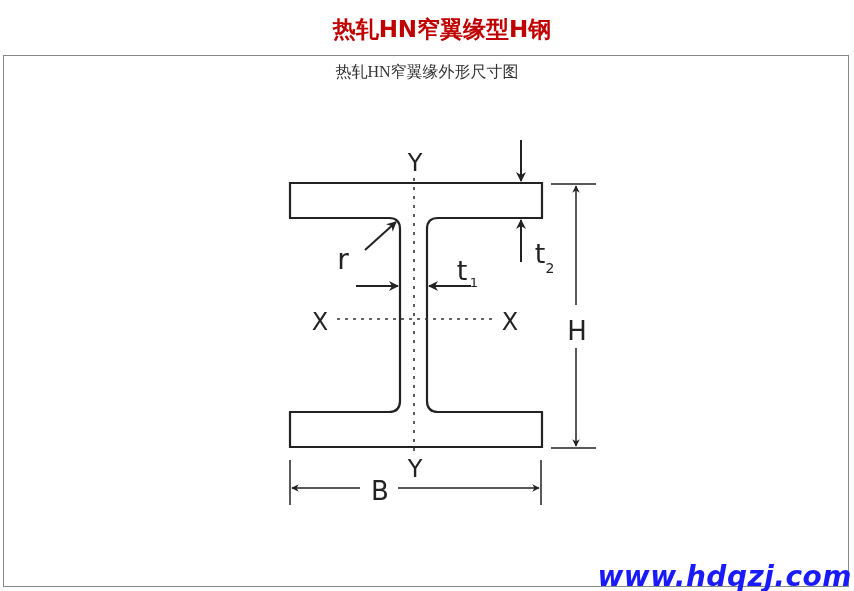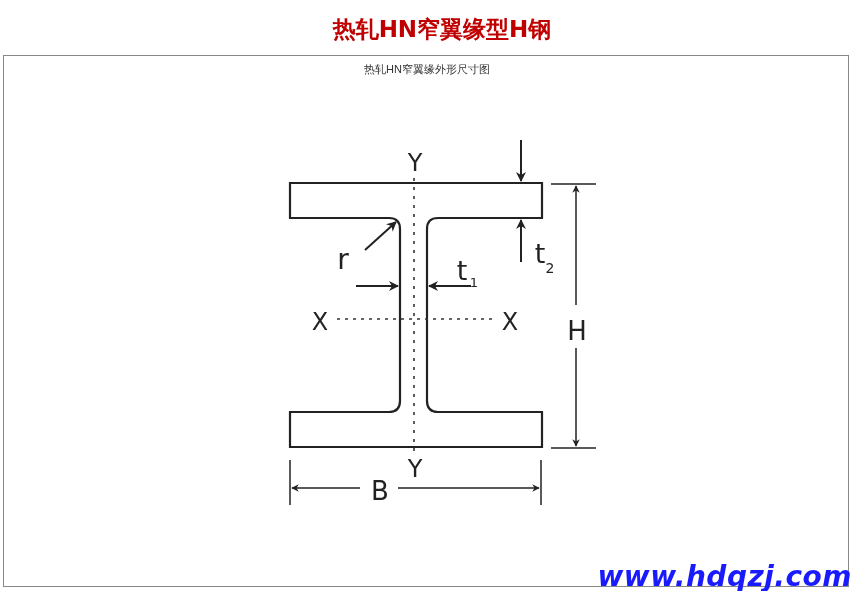--- a/index.html
+++ b/index.html
@@ -9,21 +9,21 @@
     color: #c00000; font-weight: bold; font-size: 23px; letter-spacing: 0px;
     font-family: "DejaVu Sans", sans-serif;
     margin-left: 15px;
   }
   .frame {
     position: absolute; left: 3px; top: 55px; width: 846px; height: 532px;
     border: 1px solid #888888; box-sizing: border-box; background: #ffffff;
   }
   .figure-caption {
     position: absolute; left: 0; top: 62px; width: 854px; text-align: center;
-    font-size: 11px; color: #333333; font-family: Liberation Sans, sans-serif;
+    font-size: 16px; color: #333333; font-family: Liberation Serif, serif;
   }
   .diagram { position: absolute; left: 0; top: 0; width: 854px; height: 591px; }
   .diagram text { font-family: "DejaVu Sans", sans-serif; fill: #222222; }
   .watermark {
     position: absolute; right: 2px; top: 560px;
     color: #1a1aff; font-style: italic; font-weight: bold; font-size: 28px;
     font-family: "DejaVu Sans", sans-serif; letter-spacing: 0.5px;
   }
 </style>
 </head>

